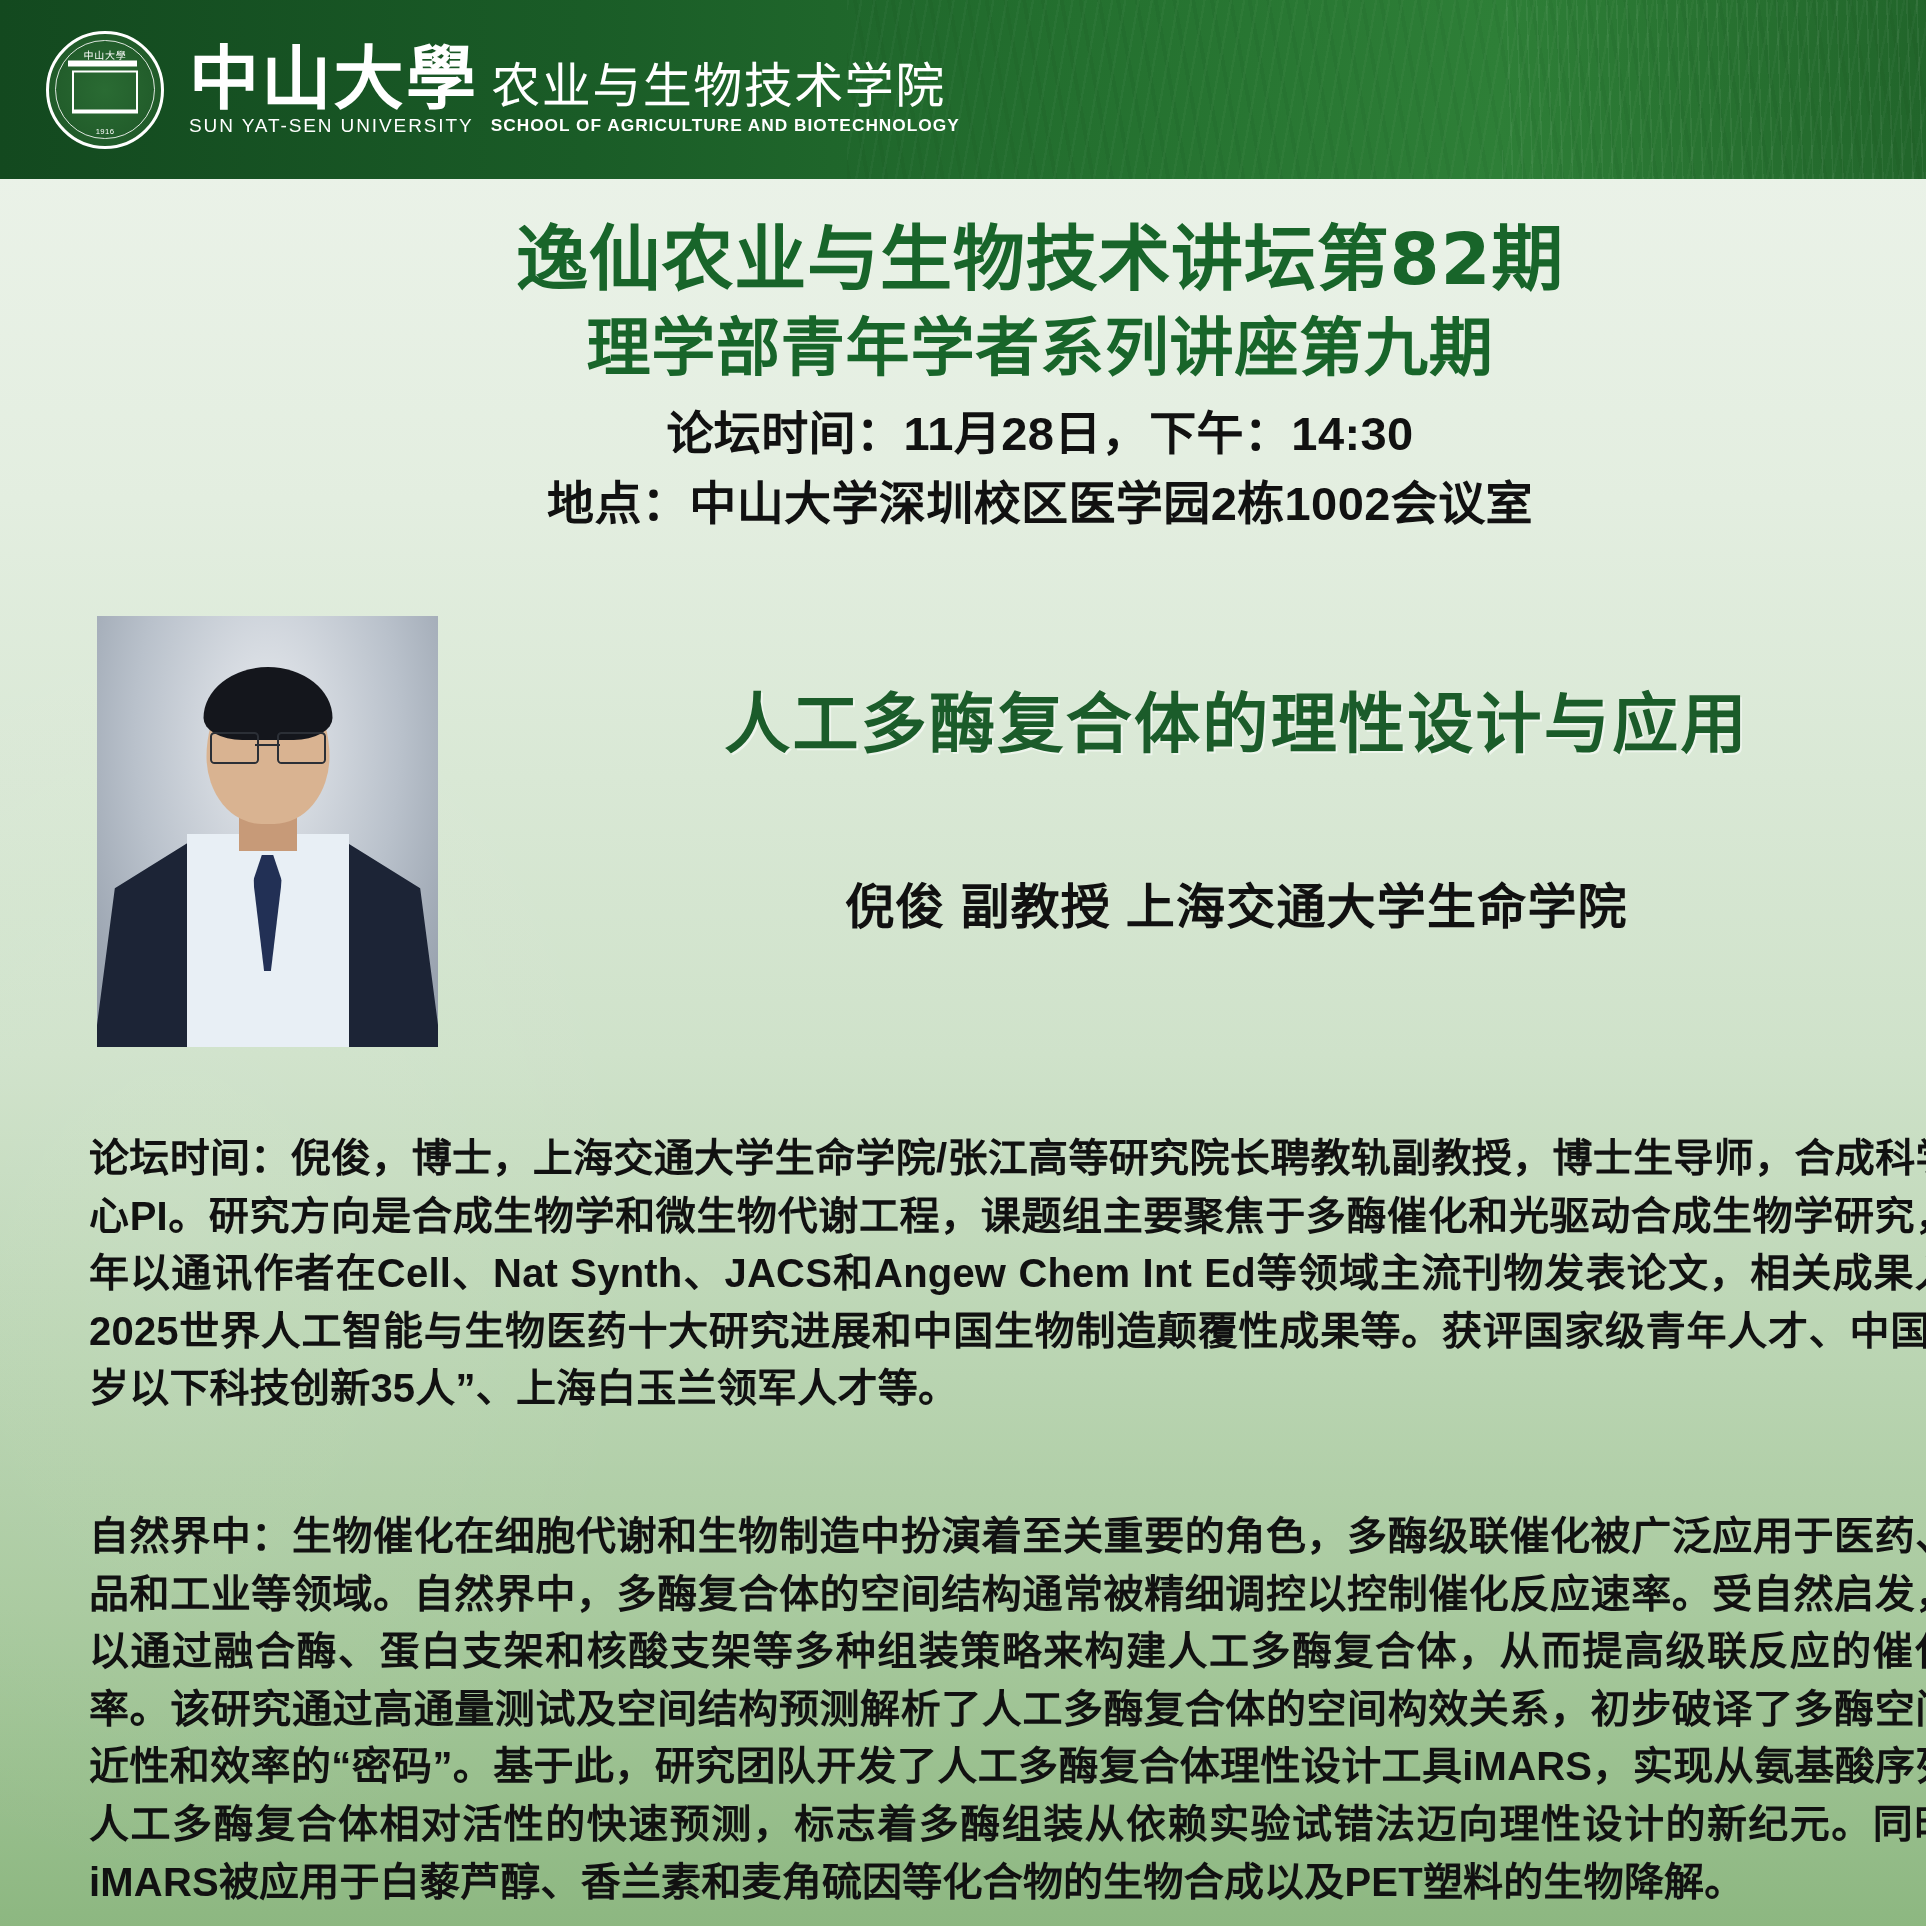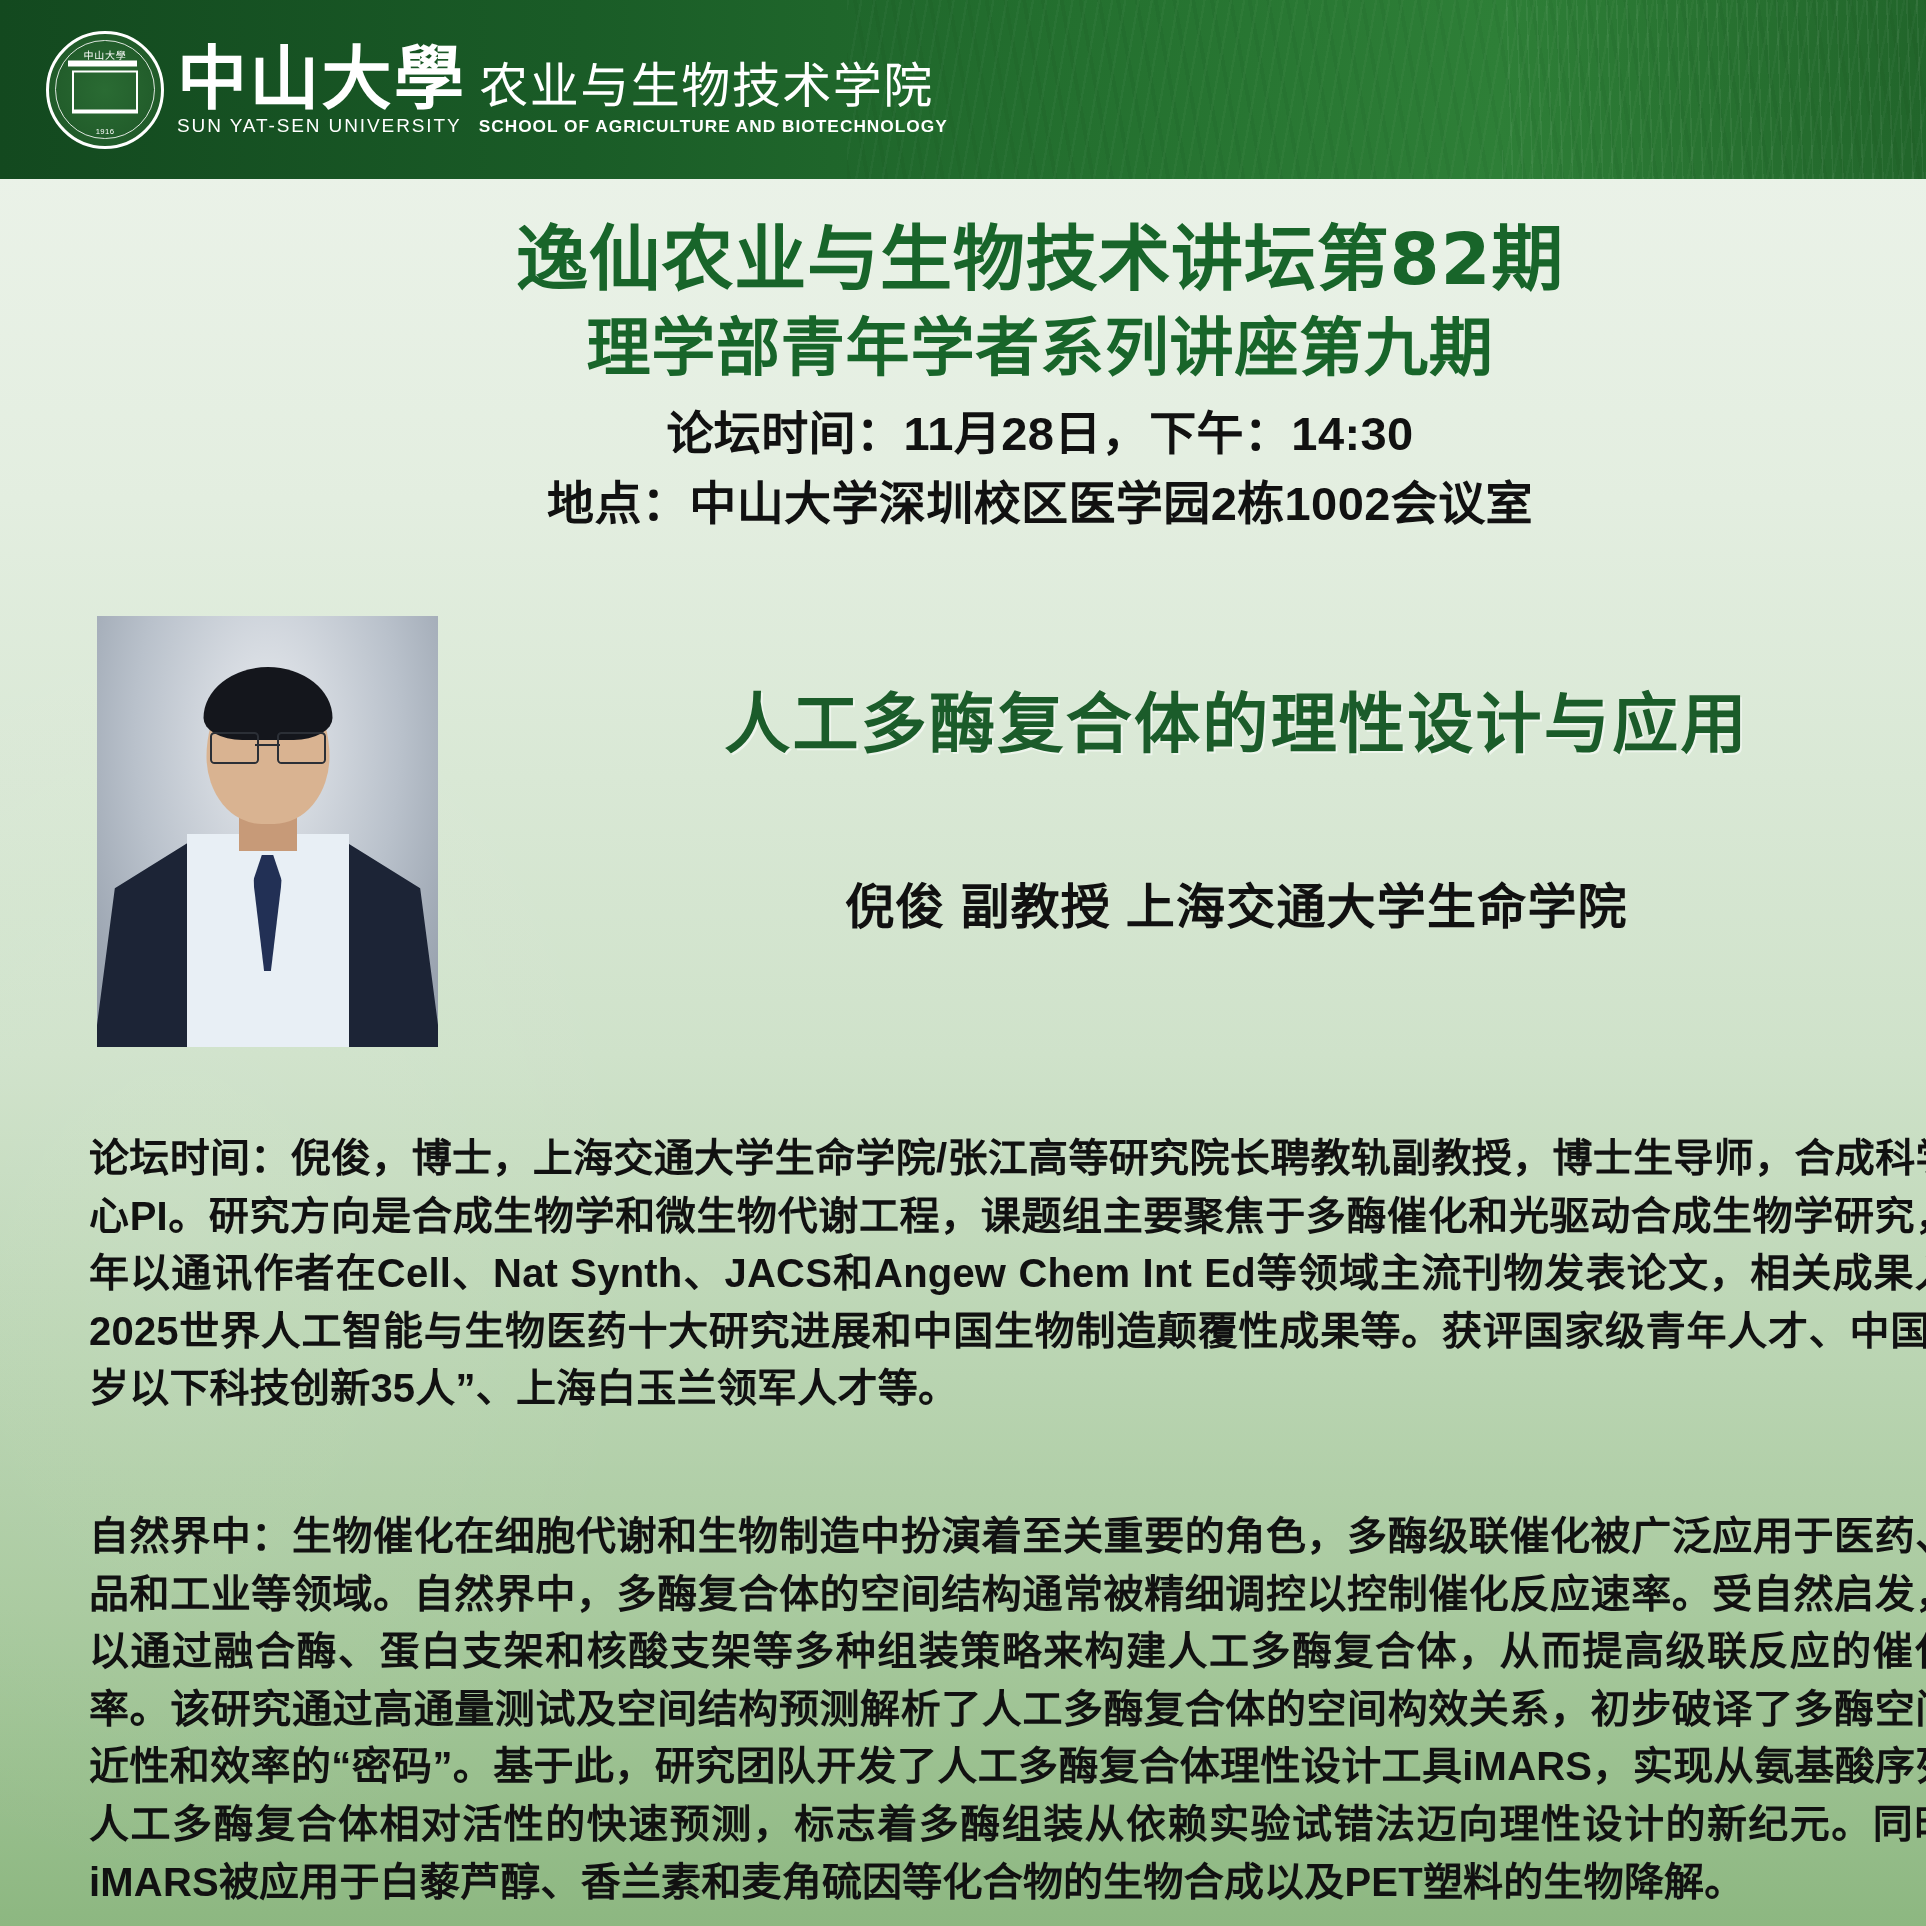--- a/index.html
+++ b/index.html
@@ -60,21 +60,21 @@
     opacity: 0.22;
     background: repeating-linear-gradient(88deg, rgba(255,255,255,0.25) 0px, rgba(255,255,255,0.25) 1.5px, rgba(255,255,255,0) 1.5px, rgba(255,255,255,0) 10px);
   }
   .header-inner {
     position: absolute;
     left: 46px;
     top: 0;
     height: 179px;
     display: flex;
     align-items: center;
-    gap: 13px;
+    gap: 25px;
   }
   .seal {
     width: 112px;
     height: 112px;
     border-radius: 50%;
     border: 3.5px solid #ffffff;
     position: relative;
     background: radial-gradient(circle at 50% 50%, #2a6b33 0%, #1d5526 100%);
     flex: none;
   }
@@ -142,21 +142,21 @@
   .school-cn {
     color: #ffffff;
     font-size: 49px;
     font-weight: normal;
     letter-spacing: 1.5px;
     line-height: 1.1;
     font-family: "DejaVu Serif", "Liberation Serif", serif;
   }
   .univ-en-row {
     display: flex;
-    align-items: flex-end;
+    align-items: flex-start;
     gap: 17px;
     margin-top: 0;
   }
   .univ-en {
     color: #ffffff;
     font-size: 19px;
     letter-spacing: 1.9px;
   }
   .school-en {
     color: #ffffff;

